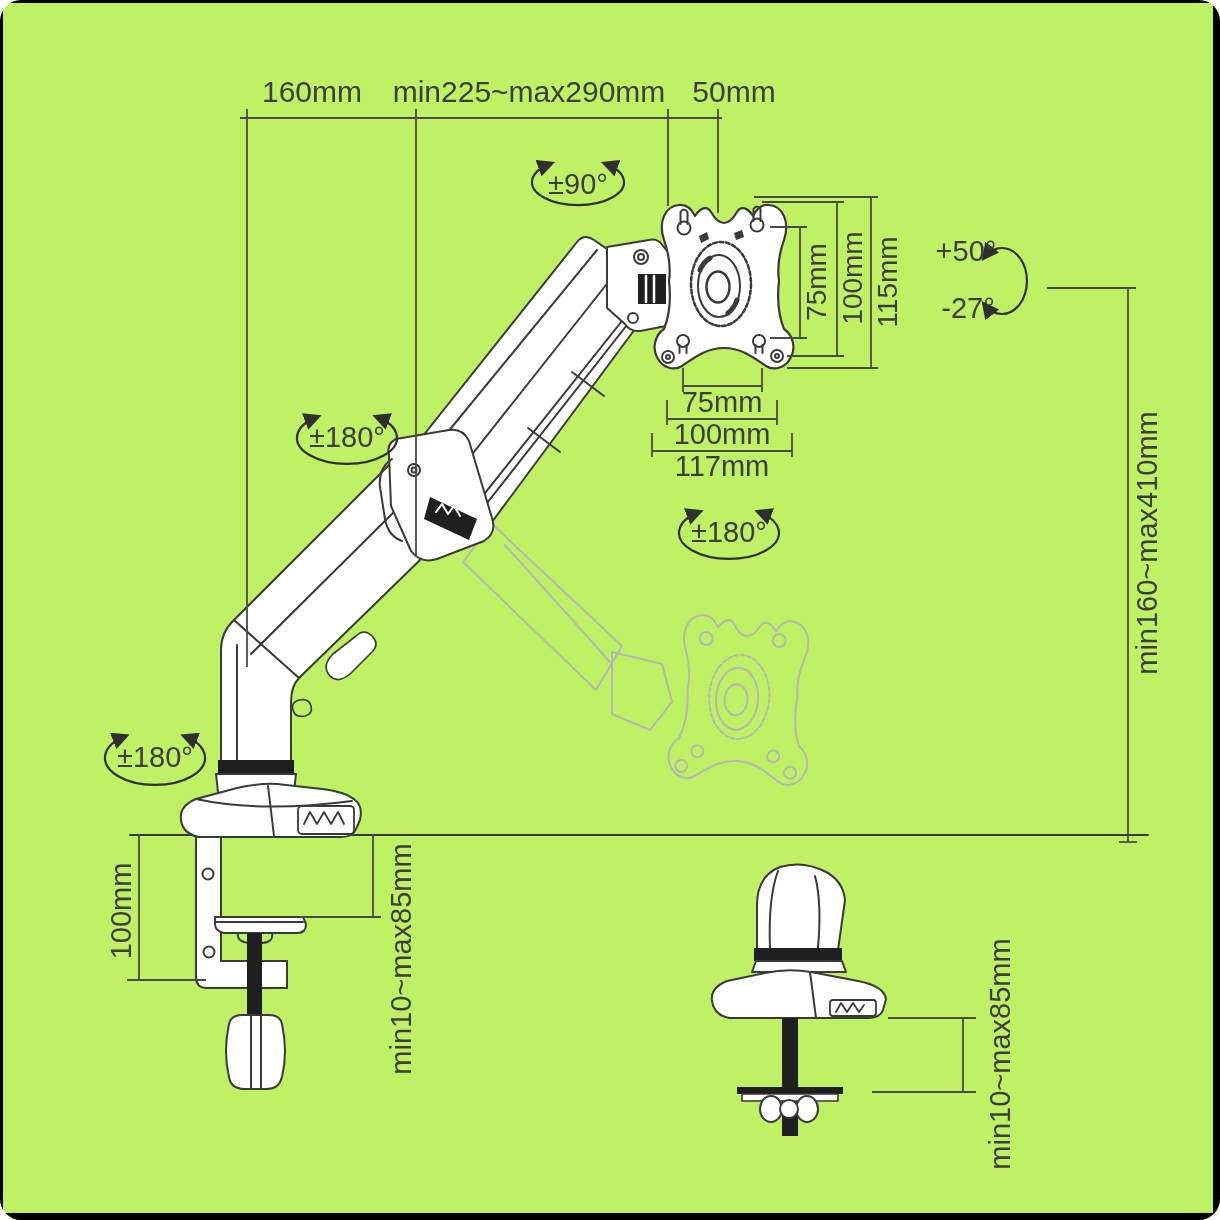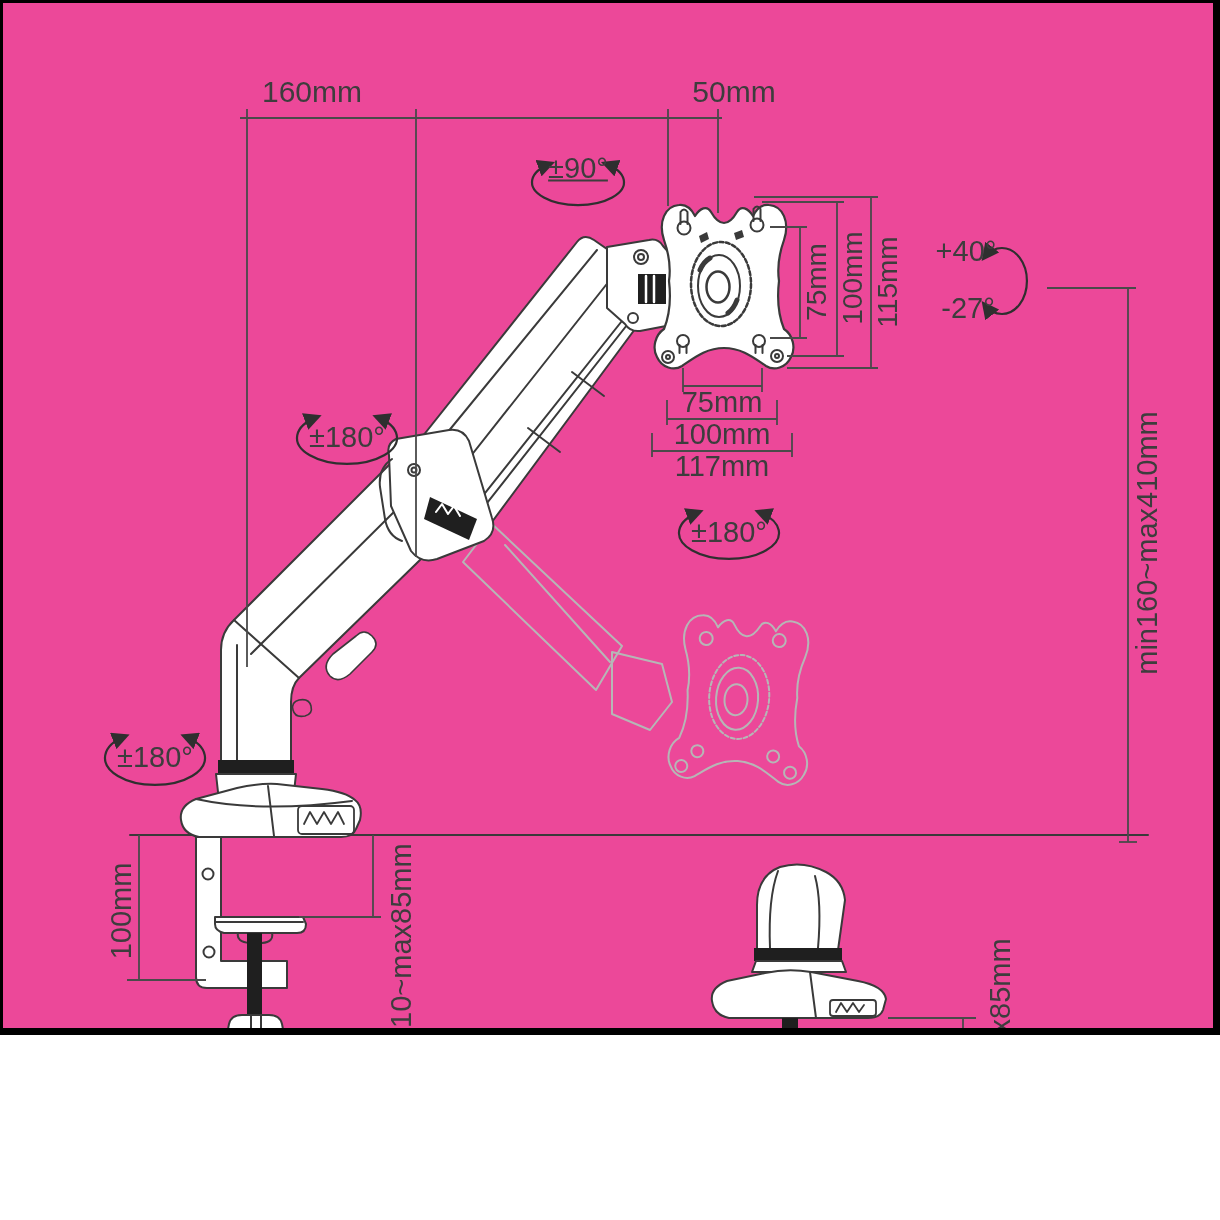--- a/index.html
+++ b/index.html
@@ -1,17 +1,17 @@
 <!DOCTYPE html>
 <html><head>
 <meta charset="utf-8">
 <style>
   html,body{margin:0;padding:0;background:#fff;}
-  #page{position:relative;width:1220px;height:1035px;background:#ec4899;overflow:hidden;
-        font-family:"Liberation Sans",sans-serif;}
+  #page{position:relative;width:1220px;height:1220px;background:#bef264;overflow:hidden;
+        font-family:"Liberation Sans",sans-serif;border-radius:21px;}
   #frame{position:absolute;inset:0;border:3px solid #000;border-right-width:7px;
          border-bottom-width:7px;pointer-events:none;z-index:50;}
   svg{position:absolute;left:0;top:0;}
   .art{stroke:#3a3a3a;fill:none;stroke-width:2;stroke-linejoin:round;stroke-linecap:round;}
   .ghost{stroke:#b6b6b6;fill:none;stroke-width:2;stroke-linejoin:round;stroke-linecap:round;}
   .dims{stroke:#4a4a4a;fill:none;stroke-width:1.8;stroke-linecap:butt;}
   .arcs{stroke:#2f2f2f;fill:none;stroke-width:2.2;stroke-linecap:round;}
   .lbl{position:absolute;transform:translate(-50%,-50%);color:#3d3d3d;font-size:29px;
        white-space:nowrap;line-height:1;z-index:10;}
   .rot{transform:translate(-50%,-50%) rotate(-90deg);}
@@ -188,24 +188,25 @@
     <g class="arcs">
       <path d="M550.9,163.6 A46,23 0 1 0 605.1,163.6" marker-start="url(#arr)" marker-end="url(#arr)"></path>
       <path d="M317.5,416.9 A50,26 0 1 0 376.5,416.9" marker-start="url(#arr)" marker-end="url(#arr)"></path>
       <path d="M699.5,511.9 A50,26 0 1 0 758.5,511.9" marker-start="url(#arr)" marker-end="url(#arr)"></path>
       <path d="M125.5,736.1 A50,27 0 1 0 184.5,736.1" marker-start="url(#arr)" marker-end="url(#arr)"></path>
       <path d="M984.3,257.6 A25,33 0 1 1 984.3,304.4" marker-start="url(#arr)" marker-end="url(#arr)"></path>
     </g>
   </svg>
 
   <div class="lbl big" style="left:312px;top:92px;">160mm</div>
+  <div class="lbl big" style="left:529px;top:92px;">min225~max290mm</div>
   <div class="lbl big" style="left:734px;top:92px;">50mm</div>
 
-  <div class="lbl" style="left:578px;top:168px;text-decoration:underline;">±90°</div>
-  <div class="lbl" style="left:966px;top:251px;">+40°</div>
+  <div class="lbl" style="left:578px;top:184px;">±90°</div>
+  <div class="lbl" style="left:966px;top:251px;">+50°</div>
   <div class="lbl" style="left:968px;top:308px;">-27°</div>
 
   <div class="lbl rot" style="left:817px;top:282px;font-size:28px;">75mm</div>
   <div class="lbl rot" style="left:853px;top:278px;font-size:28px;">100mm</div>
   <div class="lbl rot" style="left:888px;top:282px;font-size:28px;">115mm</div>
 
   <div class="lbl" style="left:722px;top:402px;">75mm</div>
   <div class="lbl" style="left:722px;top:434px;">100mm</div>
   <div class="lbl" style="left:722px;top:466px;text-align:right;">117mm</div>
 

